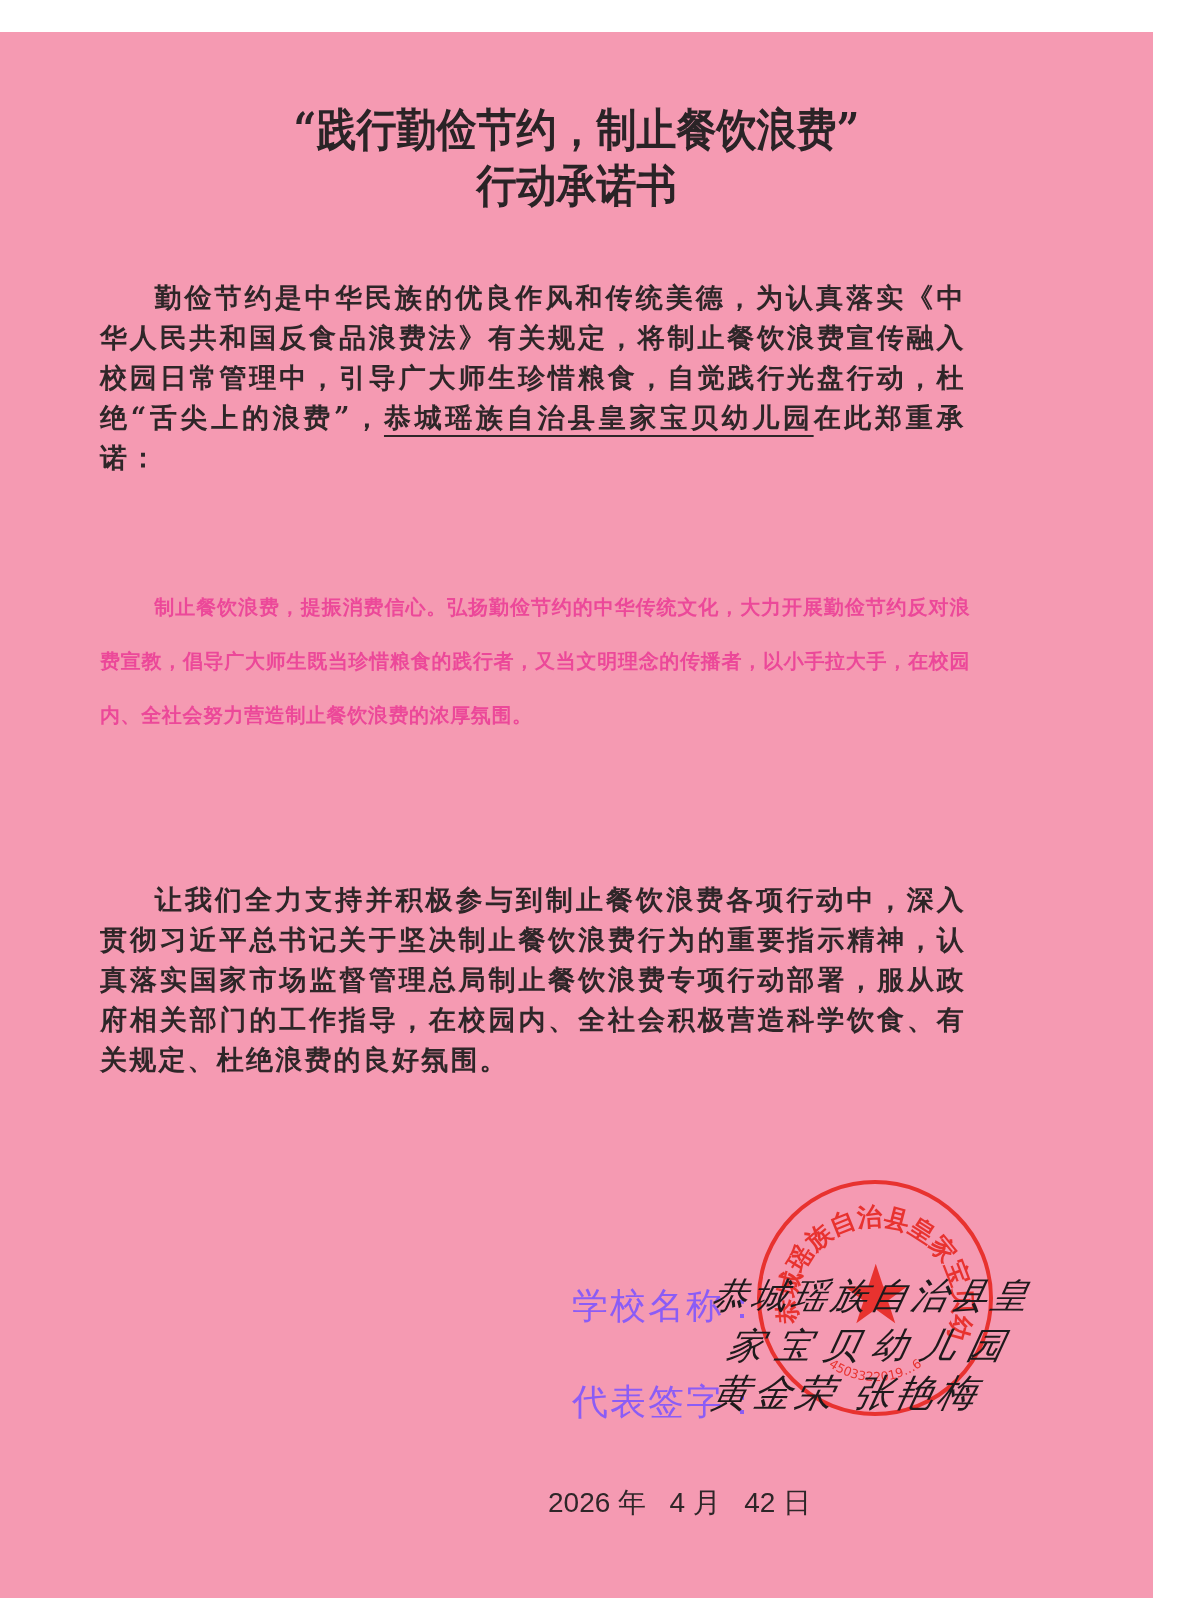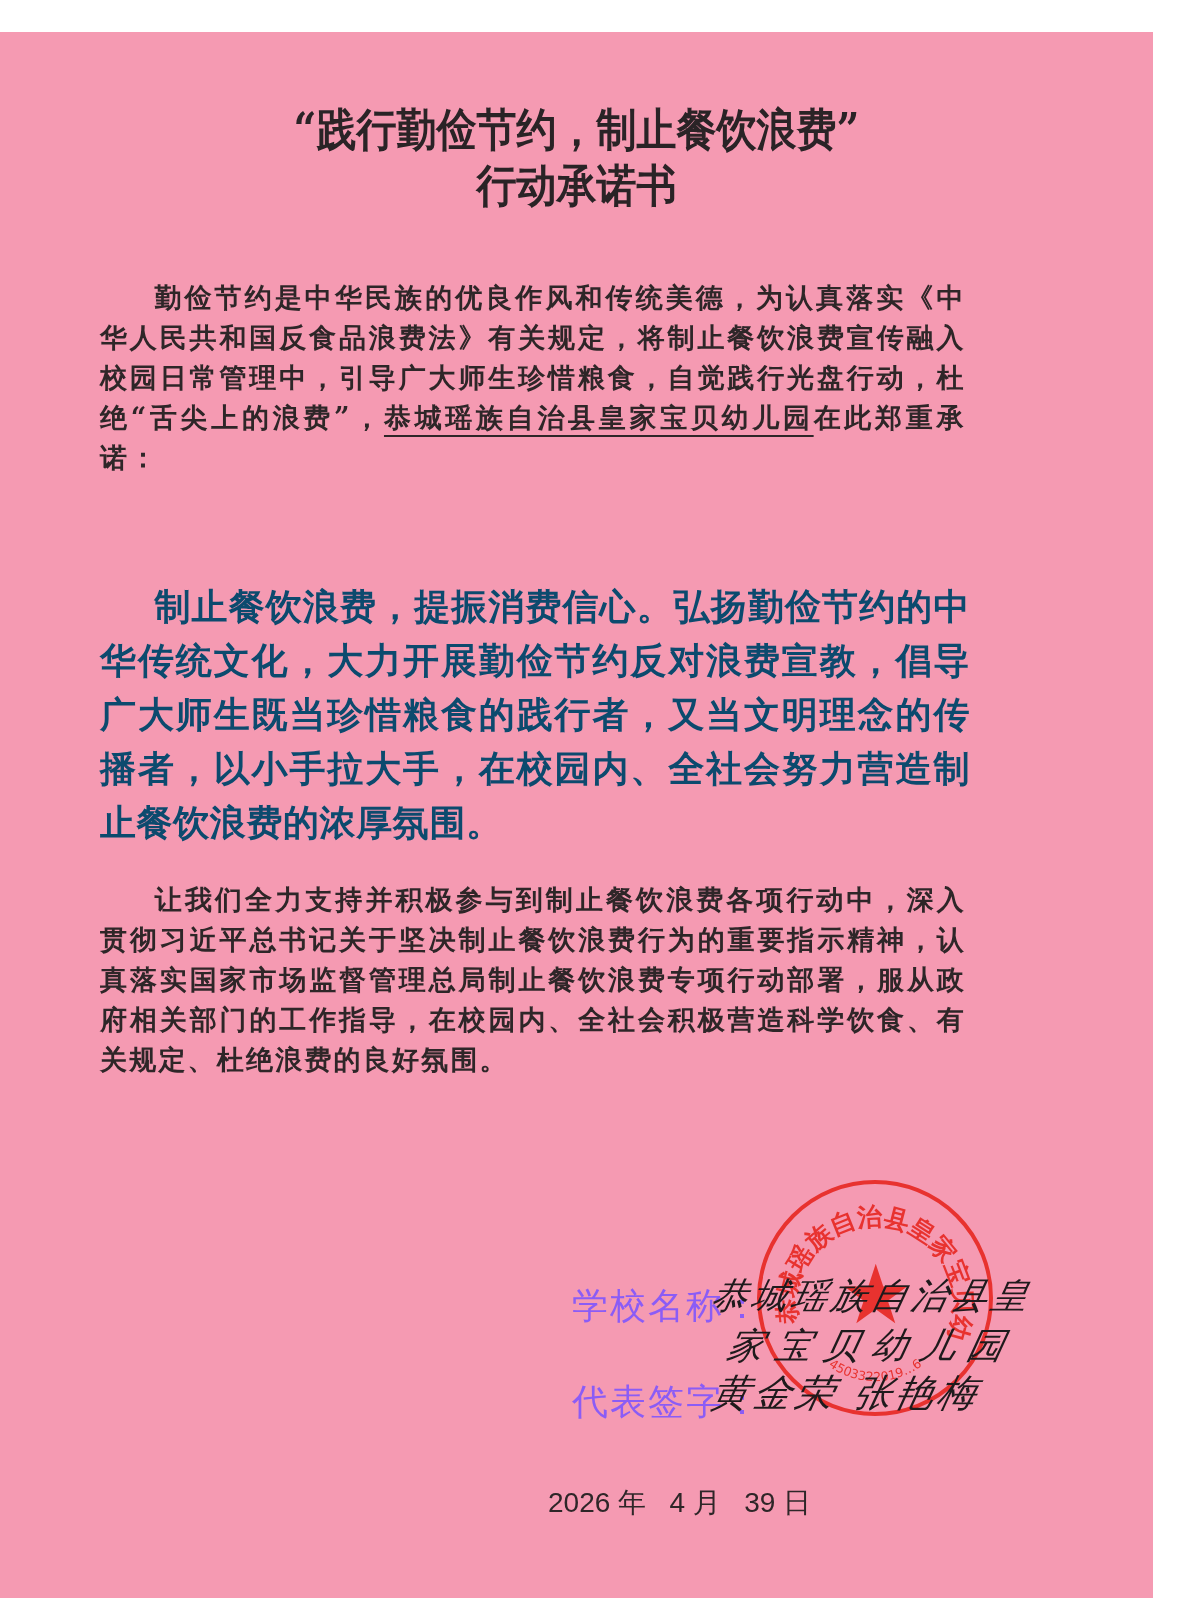--- a/index.html
+++ b/index.html
@@ -6,22 +6,22 @@
   body{width:1190px;height:1598px;background:#ffffff;position:relative;overflow:hidden;
        font-family:"DejaVu Serif","Liberation Serif",serif;color:#2b2426;}
   .page{position:absolute;left:0;top:32px;width:1153px;height:1566px;background:#f59ab2;}
   .title{position:absolute;left:0;width:1153px;text-align:center;font-family:"DejaVu Serif",serif;
          font-weight:bold;color:#2a2326;letter-spacing:0px;}
   .t1{top:102px;font-size:40px;transform:scaleY(1.12);}
   .t2{top:158px;font-size:40px;transform:scaleY(1.12);}
   .para{position:absolute;left:100px;width:866px;font-size:27px;line-height:40px;letter-spacing:2.6px;
         text-align:justify;color:#2e2628;font-weight:bold;}
   .p1{top:278px;}
-  .p2{top:580px;width:870px;font-family:"DejaVu Sans",sans-serif;font-weight:bold;font-size:36px;
-      line-height:54px;letter-spacing:0.6px;color:#0c4a6e;}
+  .p2{top:580px;width:870px;font-family:"DejaVu Sans",sans-serif;font-weight:bold;font-size:20px;
+      line-height:54px;letter-spacing:0.6px;color:#ec4899;}
   .p3{top:880px;letter-spacing:2.2px;line-height:40px;}
   .indent{display:inline-block;width:54px;}
   .ul{text-decoration:underline;text-underline-offset:8px;text-decoration-thickness:2px;}
   .sig-label{position:absolute;font-size:36px;letter-spacing:2px;color:#8b5cf6;}
   .hand{position:absolute;font-family:"DejaVu Serif",serif;font-style:italic;font-size:36px;
         color:#1f1a1c;letter-spacing:4px;transform:skewX(-12deg);}
   .stamp{position:absolute;left:757px;top:1180px;width:236px;height:236px;border:4px solid #e8322f;
          border-radius:50%;box-sizing:border-box;}
   .stamp-star{position:absolute;left:78px;top:70px;font-size:82px;color:#e8322f;line-height:1;}
   .stamp-text{position:absolute;left:0;top:0;width:100%;height:100%;}
@@ -64,13 +64,13 @@
   <div class="stamp-star">★</div>
 </div>
 
 <div class="sig-label" style="left:572px;top:1282px;">学校名称：</div>
 <div class="hand" style="left:712px;top:1272px;">恭城瑶族自治县皇</div>
 <div class="hand" style="left:728px;top:1322px;letter-spacing:12px;">家宝贝幼儿园</div>
 
 <div class="sig-label" style="left:572px;top:1378px;text-align:right;">代表签字：</div>
 <div class="hand" style="left:712px;top:1368px;font-size:38px;">黄金荣 张艳梅</div>
 
-<div class="date"><span>2026</span> <span>年</span>   <span>4</span> <span>月</span>   <span>39</span> <span>日</span></div>
+<div class="date"><span>2026</span> <span>年</span>   <span>4</span> <span>月</span>   <span>42</span> <span>日</span></div>
 
 </body></html>

